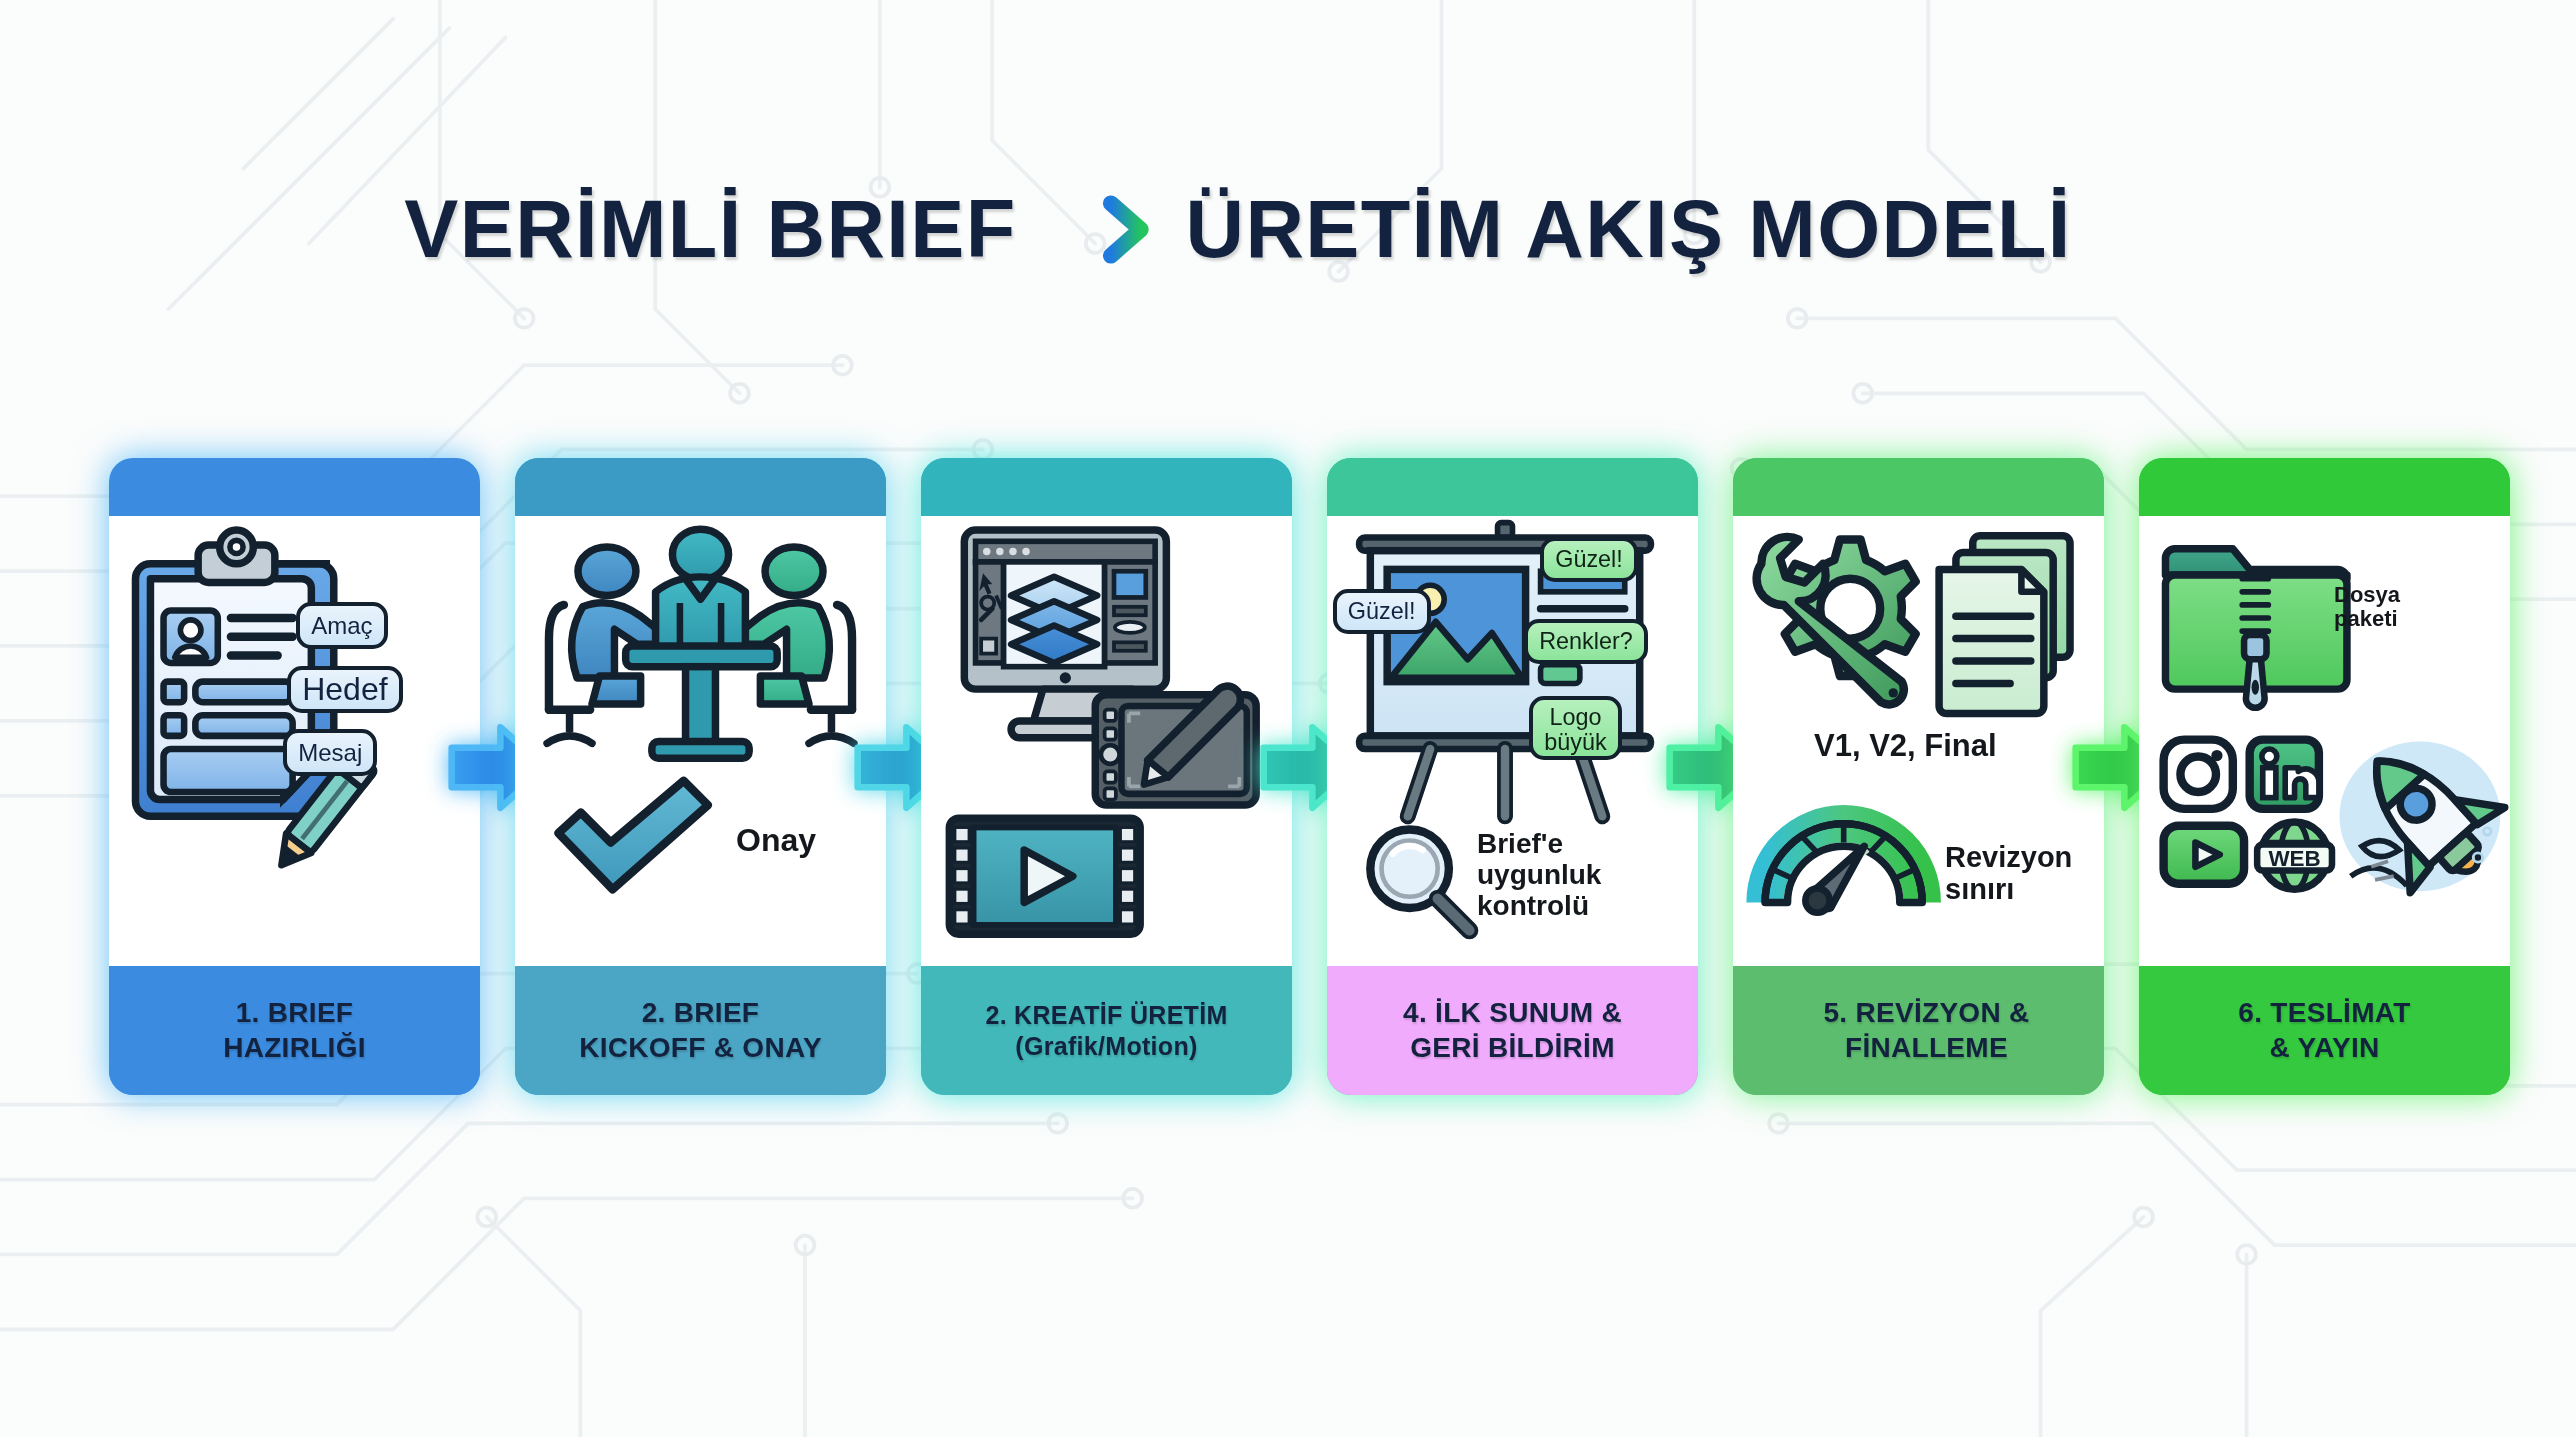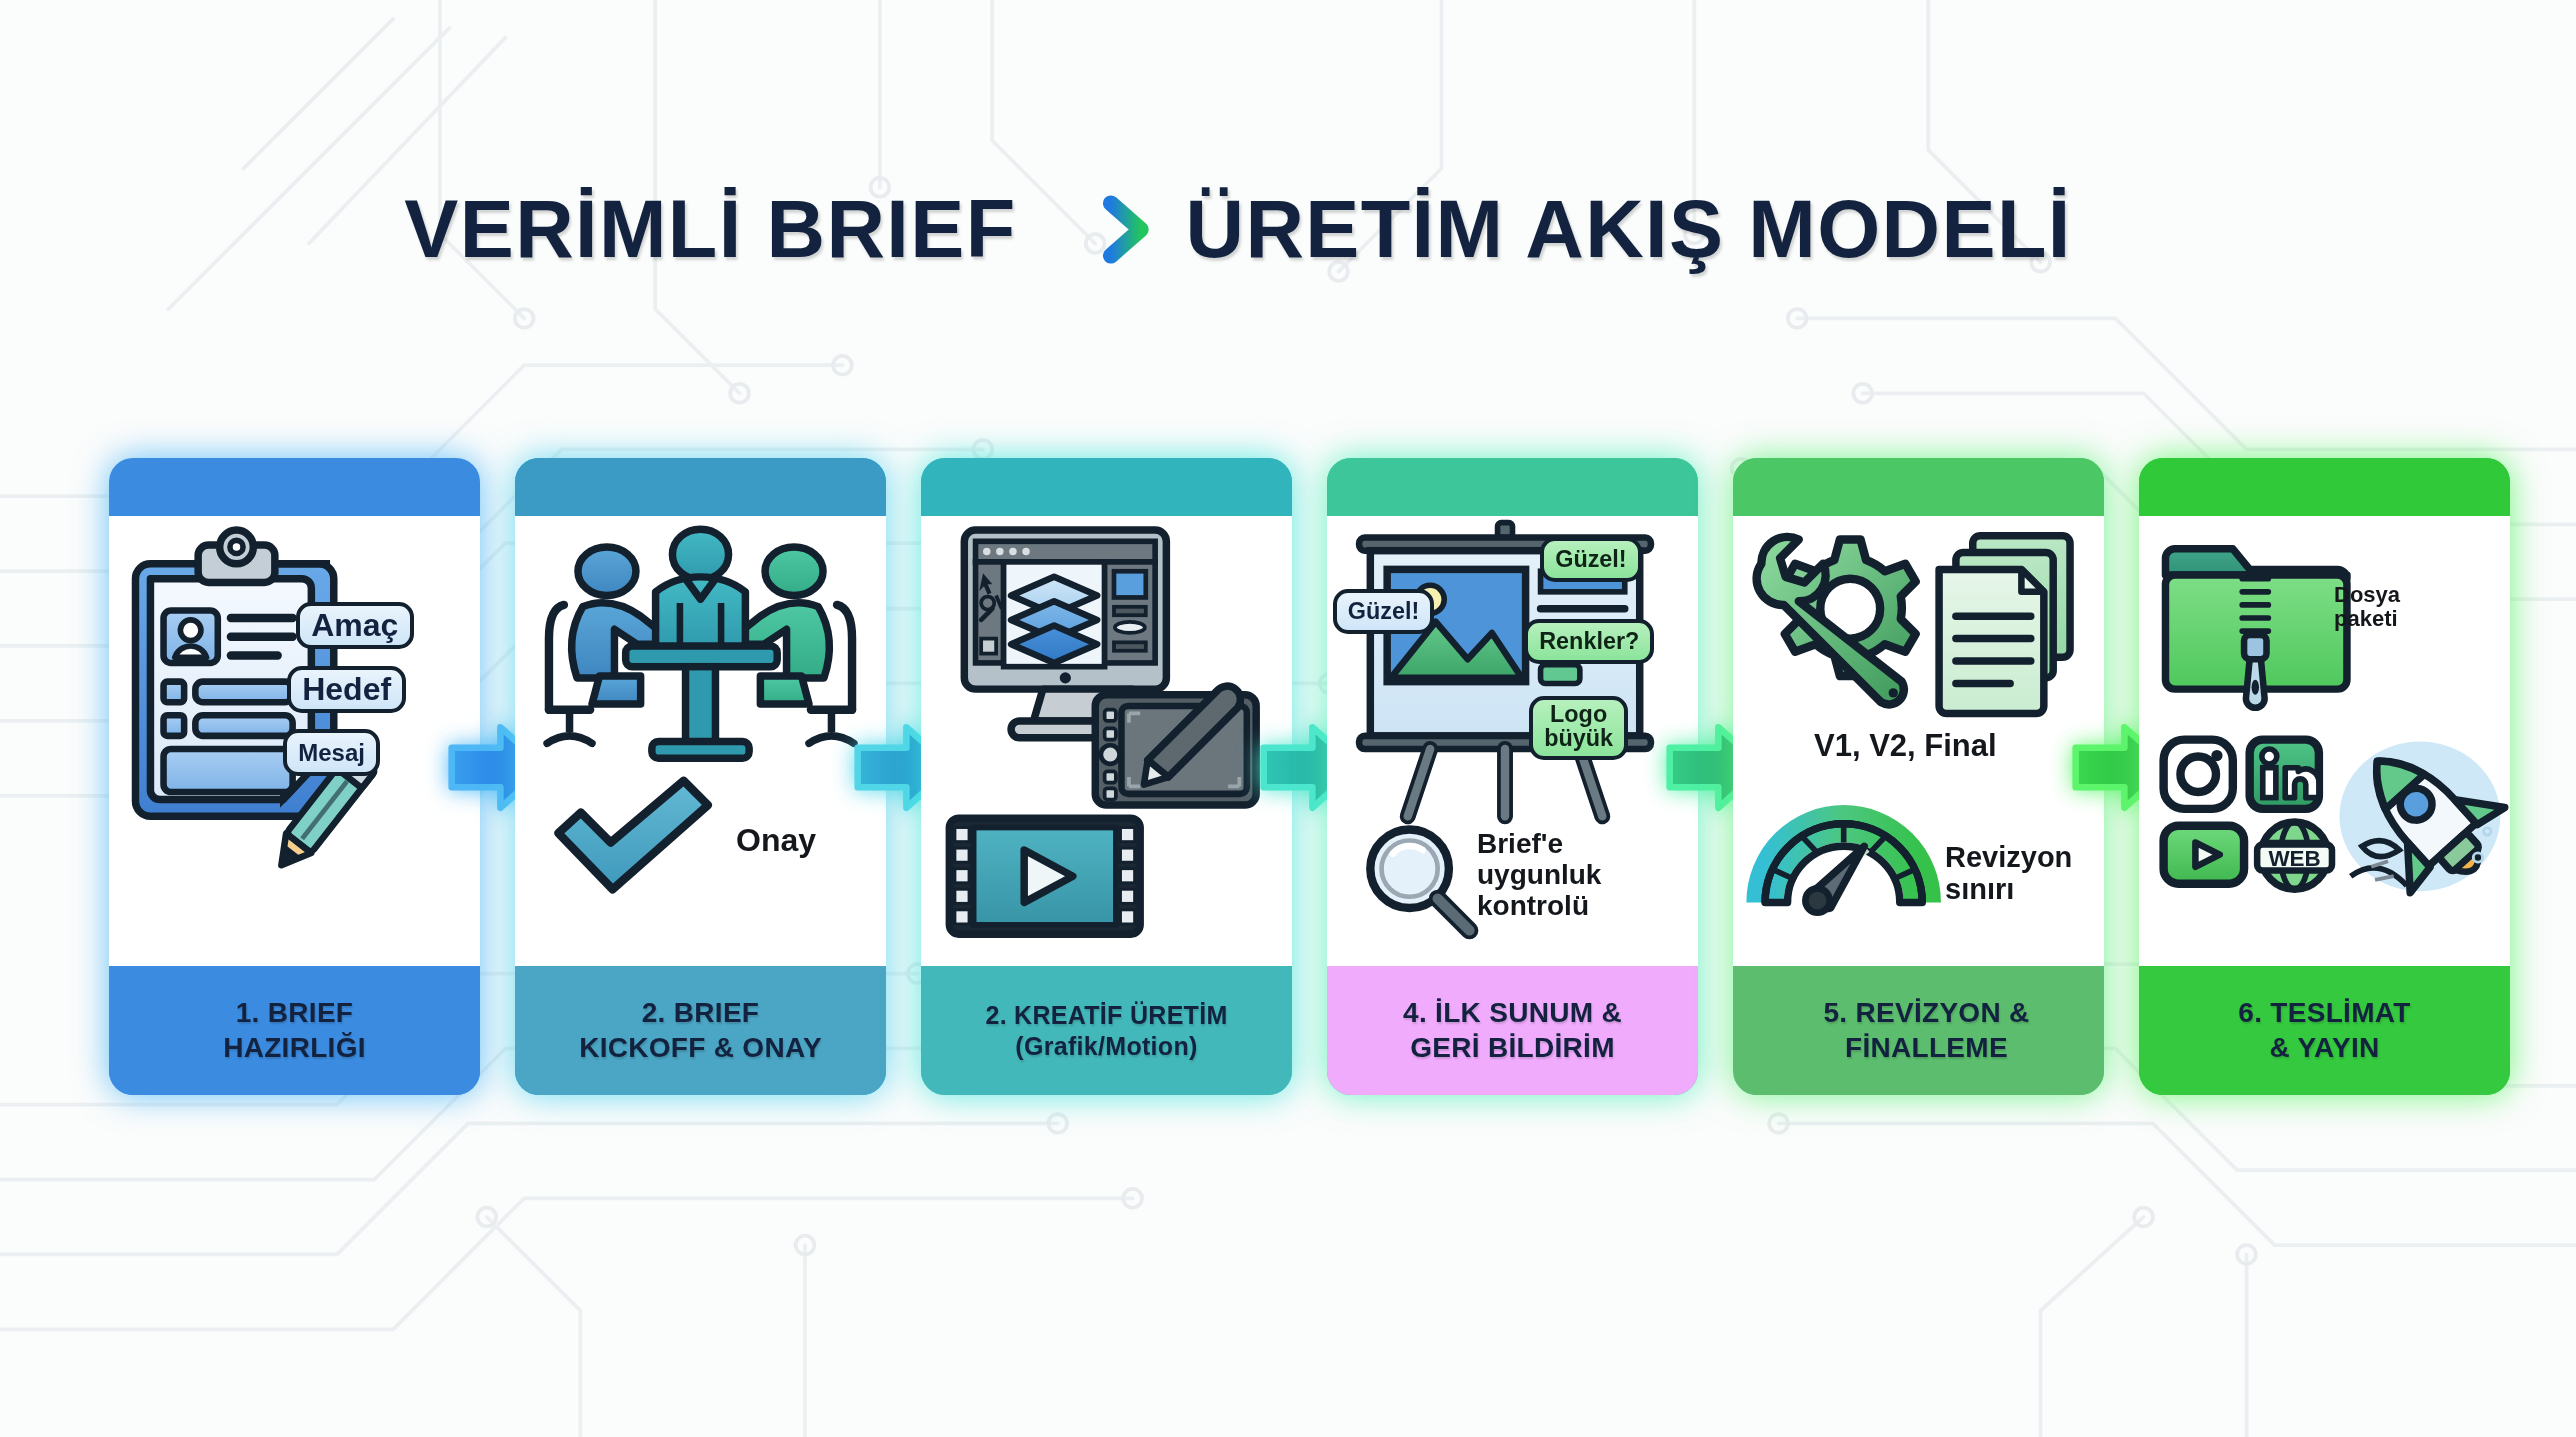--- a/index.html
+++ b/index.html
@@ -102,23 +102,23 @@
     font-weight: 800;
     color: #13233f;
     line-height: 1.1;
   }
   .dark-label { color:#14181c; }
 
   .bubble {
     position:absolute;
     border: 4.2px solid #13202e;
     border-radius: 15px;
-    font-weight: 700;
+    font-weight: 400;
     color: #13233f;
-    display:flex; align-items:center; justify-content:flex-start;
+    display:flex; align-items:center; justify-content:flex-end;
     white-space: nowrap;
     padding: 1.9px 11.2px;
   }
   .bubble.blue  { background: linear-gradient(180deg,#e9f3fc 0%, #cfe6f8 100%); }
   .bubble.green { background: linear-gradient(180deg,#b6f0bd 0%, #8ce49b 100%); color:#0f2417; }
 
   svg { display:block; }
 </style>
 </head>
 <body>
@@ -254,21 +254,21 @@
 
           <g transform="translate(258,250) rotate(38)">
             <rect x="0" y="0" width="34" height="112" rx="5" fill="#7fd0c6" stroke="#13202e" stroke-width="7"></rect>
             <rect x="0" y="0" width="34" height="24" rx="4" fill="#cfdbe3" stroke="#13202e" stroke-width="7"></rect>
             <path d="M0 112 L17 142 L34 112 Z" fill="#f6cf8e" stroke="#13202e" stroke-width="7" stroke-linejoin="round"></path>
             <path d="M8 122 L17 142 L26 122 Z" fill="#13202e"></path>
             <path d="M17 28 V106" stroke="#13202e" stroke-width="5" opacity=".55"></path>
           </g>
         </svg>
 
-        <div class="bubble blue" style="left:187px; top:86px; height:47px; font-size:32px;">
+        <div class="bubble blue" style="left:187px; top:86px; height:47px; font-size:24px;">
           <span>Amaç</span>
         </div>
         <div class="bubble blue" style="left:178px; top:150px; height:47px; font-size:32px;">
           <span>Hedef</span>
         </div>
         <div class="bubble blue" style="left:174px; top:213px; height:47px; font-size:24px;">
           <span>Mesaj</span>
         </div>
       </div>
       <div class="card-foot" style="background:#3b8ce0;">

